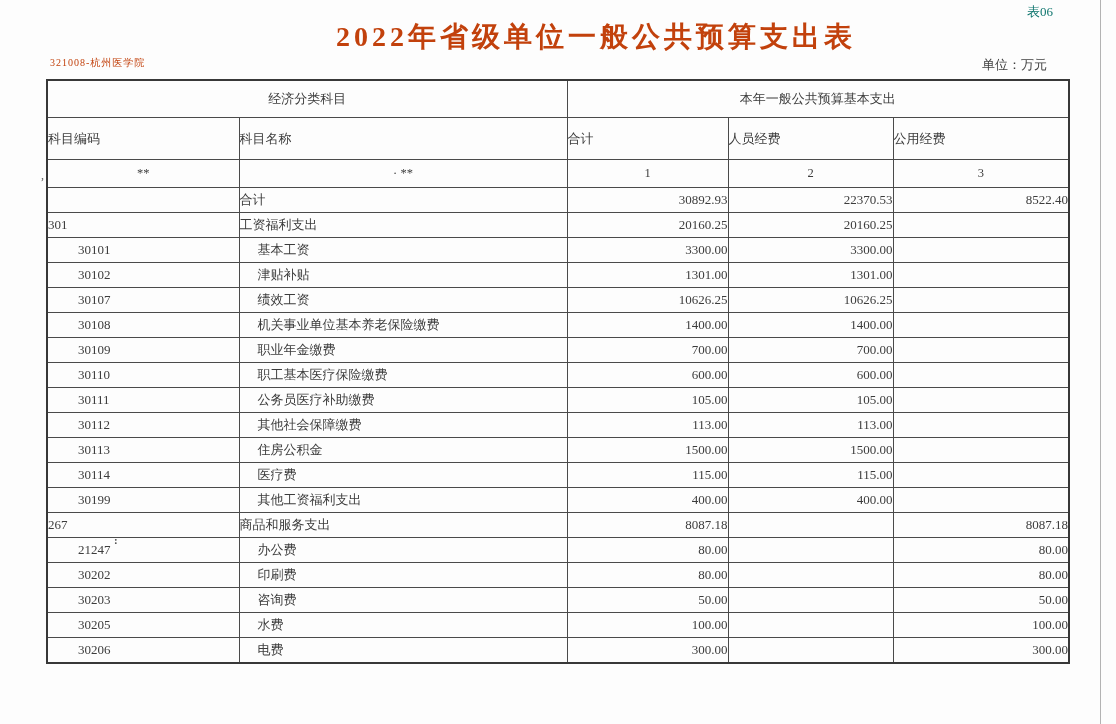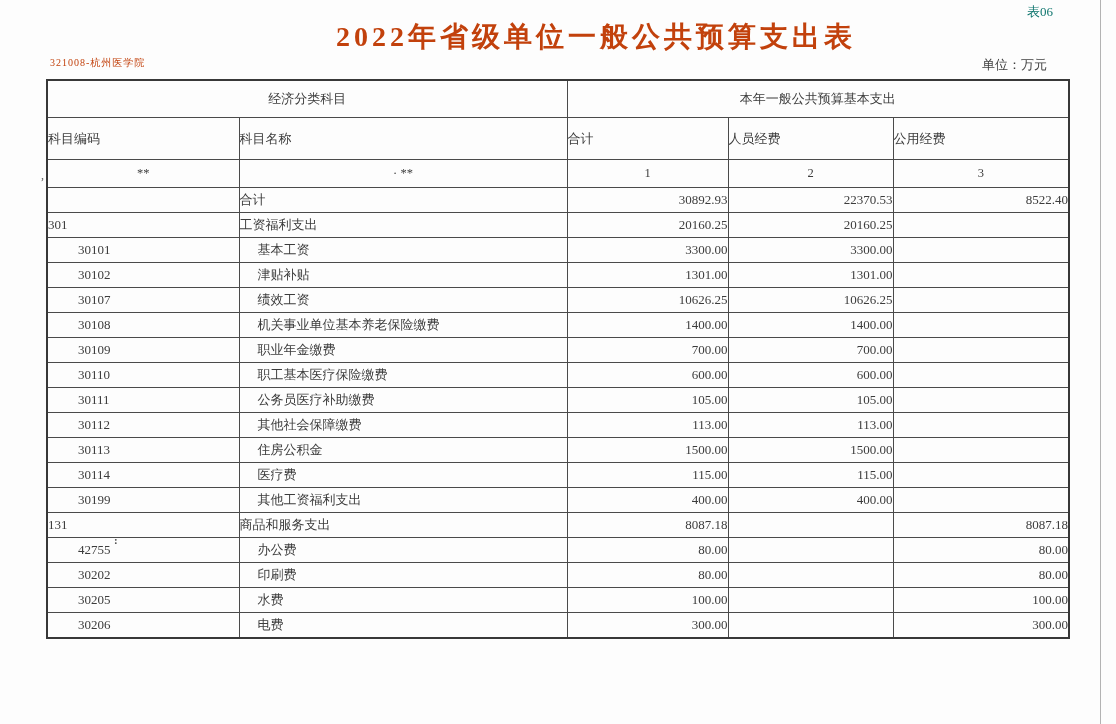--- a/index.html
+++ b/index.html
@@ -183,39 +183,46 @@
         <td class="num"></td>
       </tr>
       <tr class="dr">
         <td class="code lvl1">30199</td>
         <td class="name lvl1">其他工资福利支出</td>
         <td class="num">400.00</td>
         <td class="num">400.00</td>
         <td class="num"></td>
       </tr>
       <tr class="dr">
-        <td class="code lvl0">131</td>
+        <td class="code lvl0">267</td>
         <td class="name lvl0">商品和服务支出</td>
         <td class="num">8087.18</td>
         <td class="num"></td>
         <td class="num">8087.18</td>
       </tr>
       <tr class="dr">
-        <td class="code lvl1">42755</td>
+        <td class="code lvl1">21247</td>
         <td class="name lvl1">办公费</td>
         <td class="num">80.00</td>
         <td class="num"></td>
         <td class="num">80.00</td>
       </tr>
       <tr class="dr">
         <td class="code lvl1">30202</td>
         <td class="name lvl1">印刷费</td>
         <td class="num">80.00</td>
         <td class="num"></td>
         <td class="num">80.00</td>
+      </tr>
+      <tr class="dr">
+        <td class="code lvl1">30203</td>
+        <td class="name lvl1">咨询费</td>
+        <td class="num">50.00</td>
+        <td class="num"></td>
+        <td class="num">50.00</td>
       </tr>
       <tr class="dr">
         <td class="code lvl1">30205</td>
         <td class="name lvl1">水费</td>
         <td class="num">100.00</td>
         <td class="num"></td>
         <td class="num">100.00</td>
       </tr>
       <tr class="dr">
         <td class="code lvl1">30206</td>

